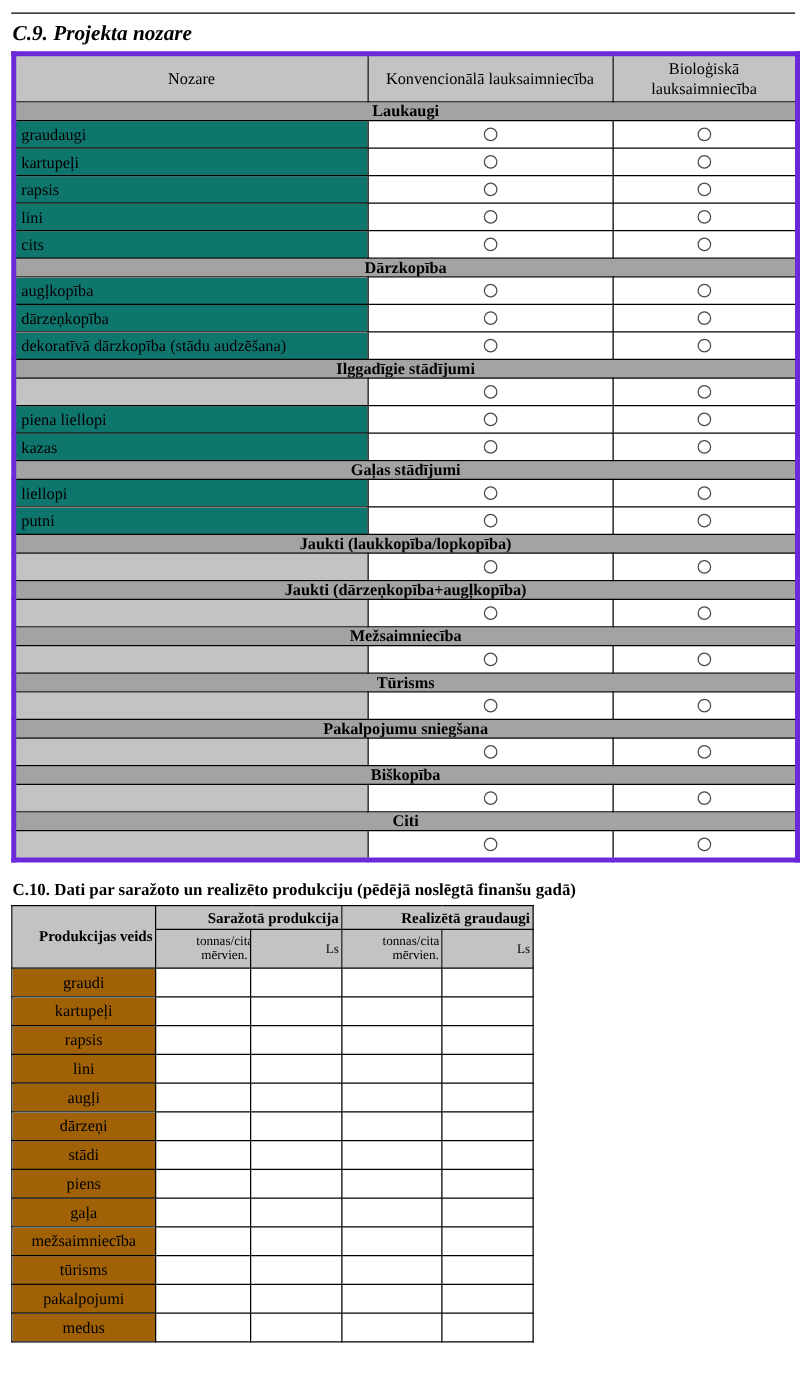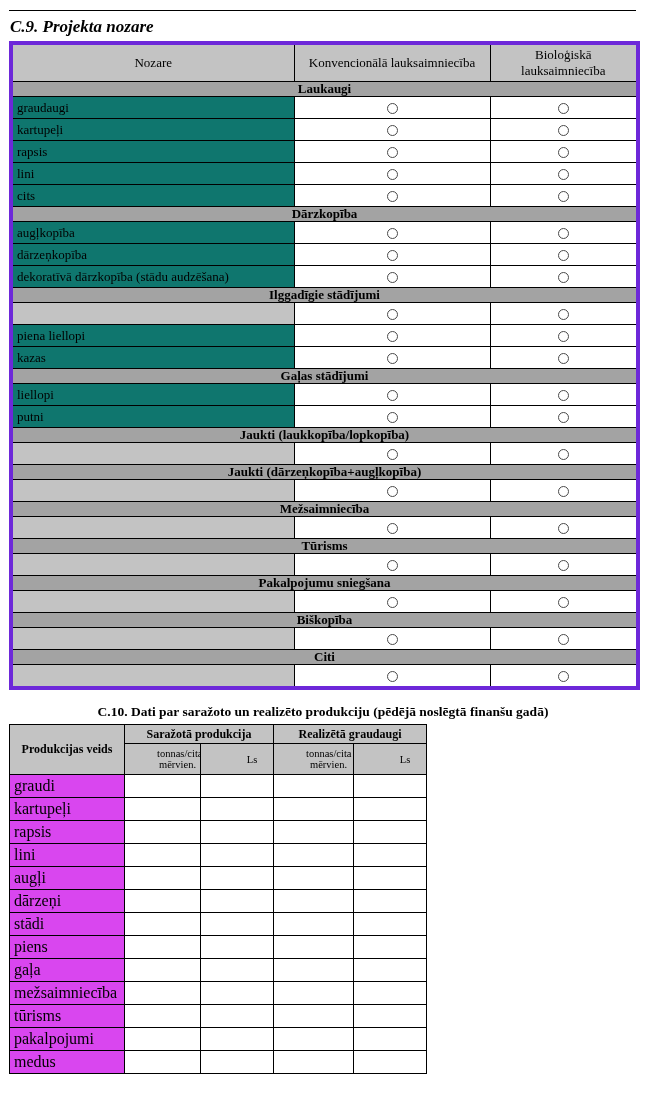--- a/index.html
+++ b/index.html
@@ -25,21 +25,20 @@
   .title-c9 {
     font-weight: bold;
     font-style: italic;
     font-size: 17px;
     margin: 0 0 4px 1px;
   }
   .title-c10 {
     font-weight: bold;
     font-size: 13.5px;
     margin: 14px 0 4px 1px;
-    text-align: center;
   }
   table {
     border-collapse: collapse;
     table-layout: fixed;
   }
   
   table.c9 {
     width: 627px;
     border: 4px solid #6d28d9;
   }
@@ -92,40 +91,41 @@
   table.c10 {
     width: 417px;
     border: 1px solid #000;
   }
   table.c10 th, table.c10 td {
     border: 1px solid #000;
     overflow: hidden;
   }
   table.c10 thead th {
     background: #c3c3c3;
-    text-align: center;
+    text-align: right;
     vertical-align: middle;
     padding: 1px 2px;
   }
   table.c10 th.main-head {
     font-size: 12px;
     font-weight: bold;
     height: 16px;
   }
   table.c10 th.sub-head {
     font-size: 10.5px;
     font-weight: normal;
     height: 28px;
     padding-left: 32px;
   }
   table.c10 td.product-cell {
-    font-size: 16px;
+    font-size: 13px;
     padding: 1px 4px;
     height: 20px;
-    background: #d946ef;
+    background: #a16207;
+    text-align: center;
   }
   table.c10 td.input-cell {
     background: #fff;
     height: 20px;
   }
 </style>
 </head>
 <body>
 
 <div class="page">

